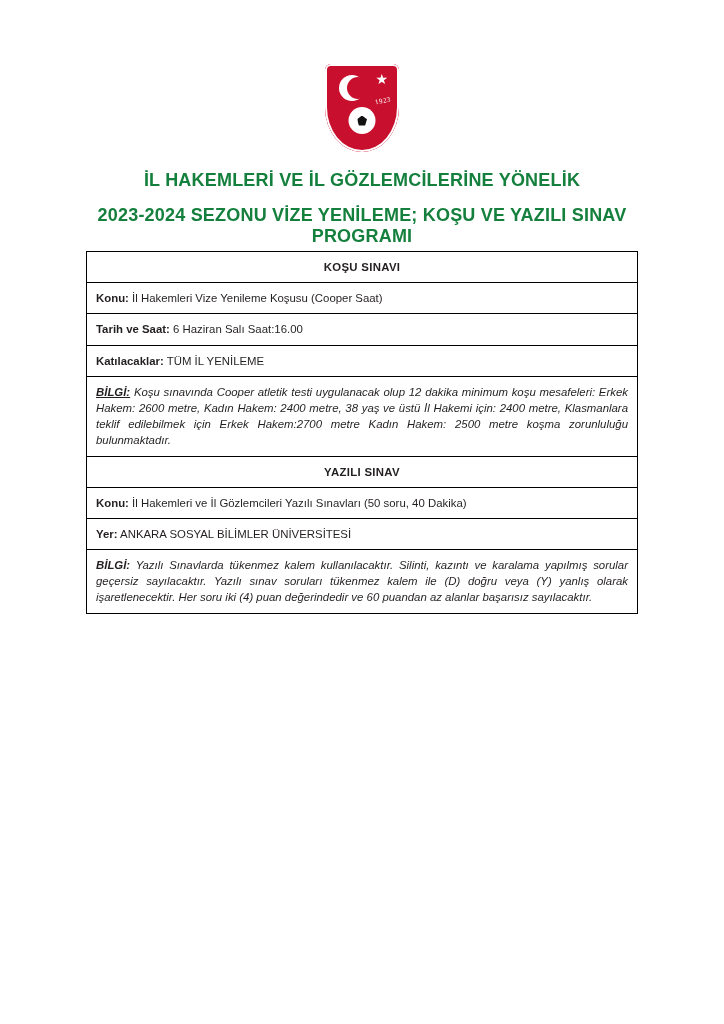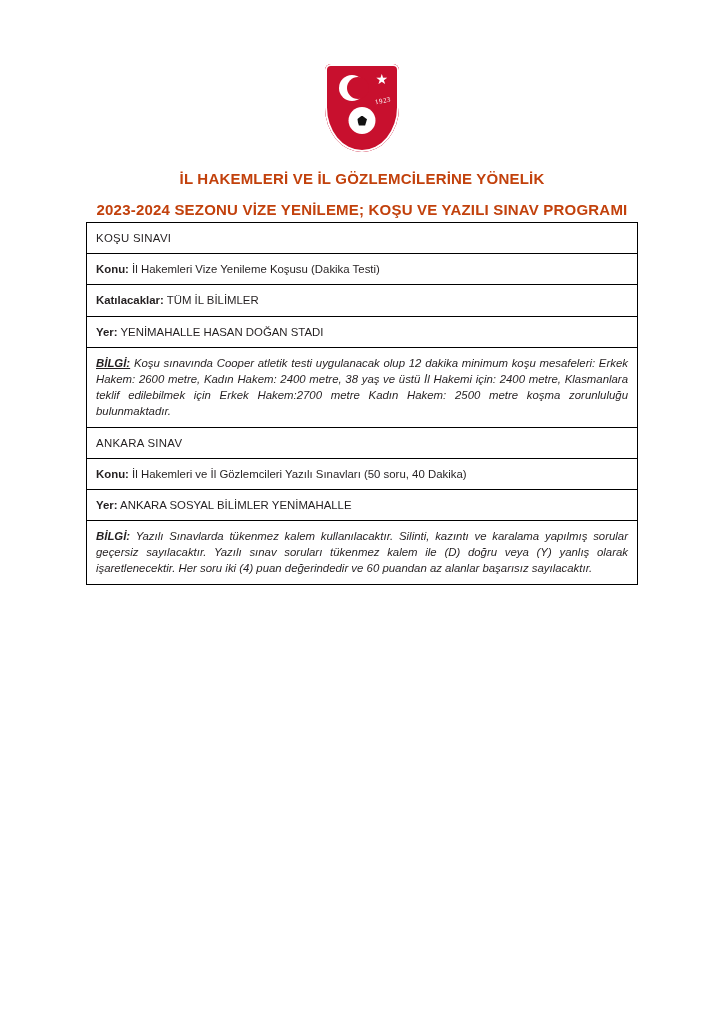--- a/index.html
+++ b/index.html
@@ -31,47 +31,47 @@
   .logo {
     width: 74px;
     height: 88px;
     position: relative;
   }
   .title-block {
     text-align: center;
     font-family: "Liberation Sans", sans-serif;
   }
   .title-line {
-    font-size: 15px;
+    font-size: 18px;
     font-weight: bold;
     letter-spacing: 0.2px;
     margin: 0 0 14px 0;
-    color: #c2410c;
+    color: #15803d;
   }
   .title-line.second {
     margin-bottom: 2px;
   }
   table.doc {
     width: 100%;
     border-collapse: collapse;
     table-layout: fixed;
     margin-top: 4px;
   }
   table.doc td {
     border: 1px solid #000000;
     padding: 7px 9px 7px 9px;
     font-size: 11.4px;
     line-height: 1.42;
     vertical-align: top;
     font-family: "Liberation Sans", sans-serif;
     color: #231f20;
   }
   td.section-head {
-    text-align: left;
-    font-weight: normal;
+    text-align: center;
+    font-weight: bold;
     font-size: 11.6px;
     letter-spacing: 0.3px;
     padding-top: 6px;
     padding-bottom: 6px;
   }
   td.justified {
     text-align: justify;
     font-style: italic;
   }
   .lbl {
@@ -181,39 +181,39 @@
     <div class="title-line second">2023-2024 SEZONU VİZE YENİLEME; KOŞU VE YAZILI SINAV PROGRAMI</div>
   </div>
 
   <table class="doc">
     <tbody>
 
     <tr>
           <td class="section-head">KOŞU SINAVI</td>
         </tr>
         <tr>
-          <td><span class="lbl">Konu:</span><span> İl Hakemleri Vize Yenileme Koşusu (Dakika Testi)</span></td>
-        </tr>
-        <tr>
-          <td><span class="lbl">Katılacaklar:</span><span> TÜM İL BİLİMLER</span></td>
-        </tr>
-        <tr>
-          <td><span class="lbl">Yer:</span><span> YENİMAHALLE HASAN DOĞAN STADI</span></td>
+          <td><span class="lbl">Konu:</span><span> İl Hakemleri Vize Yenileme Koşusu (Cooper Saat)</span></td>
+        </tr>
+        <tr>
+          <td><span class="lbl">Tarih ve Saat:</span><span> 6 Haziran Salı Saat:16.00</span></td>
+        </tr>
+        <tr>
+          <td><span class="lbl">Katılacaklar:</span><span> TÜM İL YENİLEME</span></td>
         </tr>
         <tr>
           <td class="justified"><span class="lbl-u">BİLGİ:</span><span> Koşu sınavında Cooper atletik testi uygulanacak olup 12 dakika minimum koşu mesafeleri: Erkek Hakem: 2600 metre, Kadın Hakem: 2400 metre, 38 yaş ve üstü İl Hakemi için: 2400 metre, Klasmanlara teklif edilebilmek için Erkek Hakem:2700 metre Kadın Hakem: 2500 metre koşma zorunluluğu bulunmaktadır.</span></td>
         </tr>
         <tr>
-          <td class="section-head">ANKARA SINAV</td>
+          <td class="section-head">YAZILI SINAV</td>
         </tr>
         <tr>
           <td><span class="lbl">Konu:</span><span> İl Hakemleri ve İl Gözlemcileri Yazılı Sınavları (50 soru, 40 Dakika)</span></td>
         </tr>
         <tr>
-          <td><span class="lbl">Yer:</span><span> ANKARA SOSYAL BİLİMLER YENİMAHALLE</span></td>
+          <td><span class="lbl">Yer:</span><span> ANKARA SOSYAL BİLİMLER ÜNİVERSİTESİ</span></td>
         </tr>
         <tr>
           <td class="justified"><span class="lbl">BİLGİ:</span><span> Yazılı Sınavlarda tükenmez kalem kullanılacaktır. Silinti, kazıntı ve karalama yapılmış sorular geçersiz sayılacaktır. Yazılı sınav soruları tükenmez kalem ile (D) doğru veya (Y) yanlış olarak işaretlenecektir. Her soru iki (4) puan değerindedir ve 60 puandan az alanlar başarısız sayılacaktır.</span></td>
         </tr>
       </tbody>
   </table>
 
 </div>
 
 </body></html>

